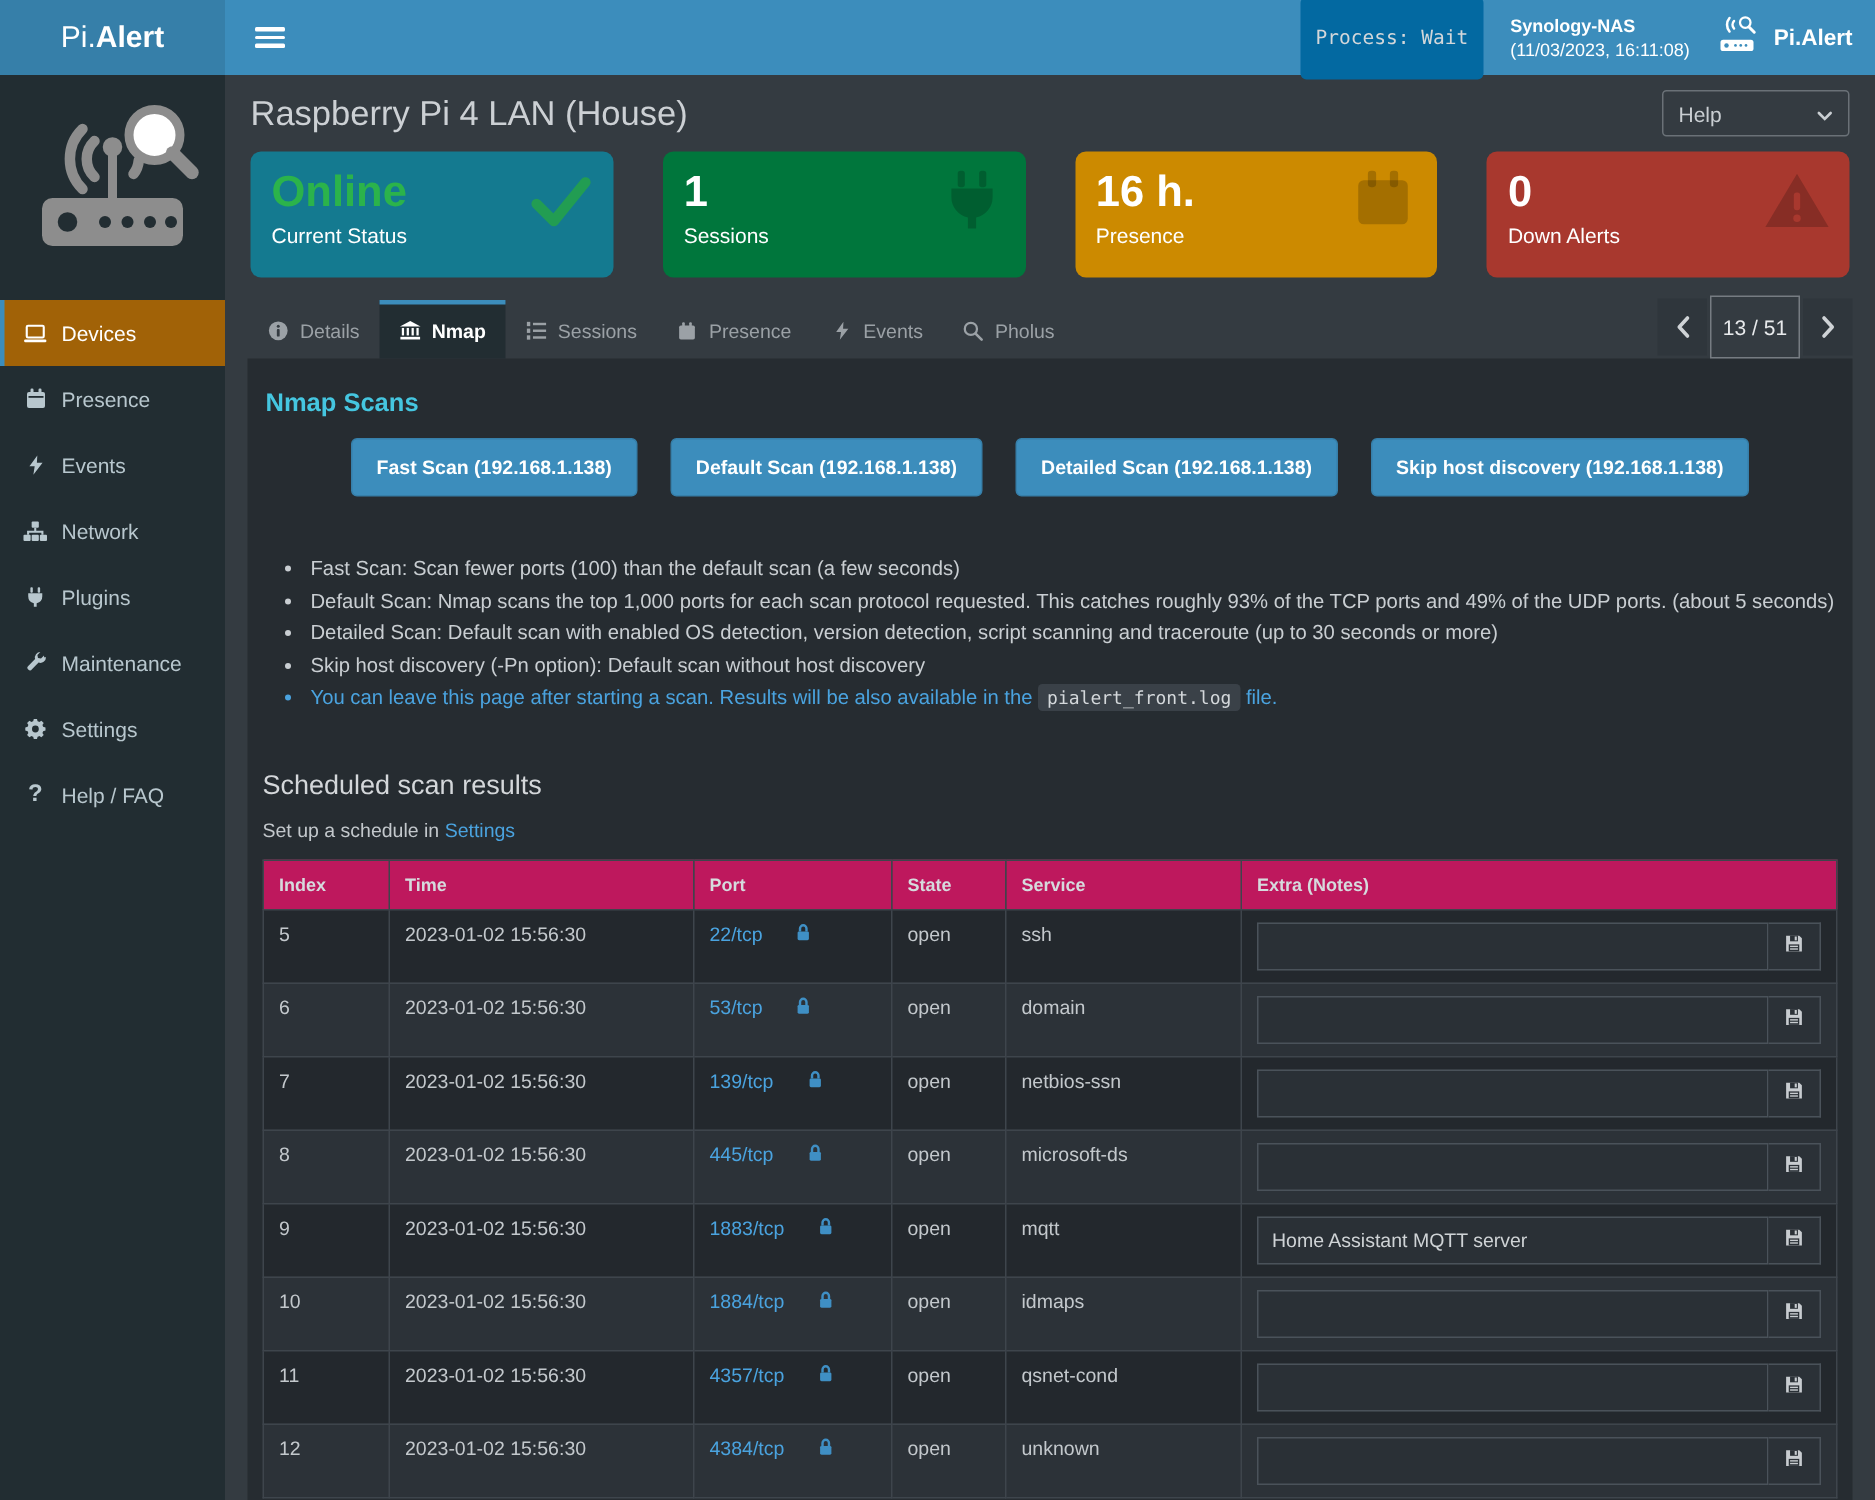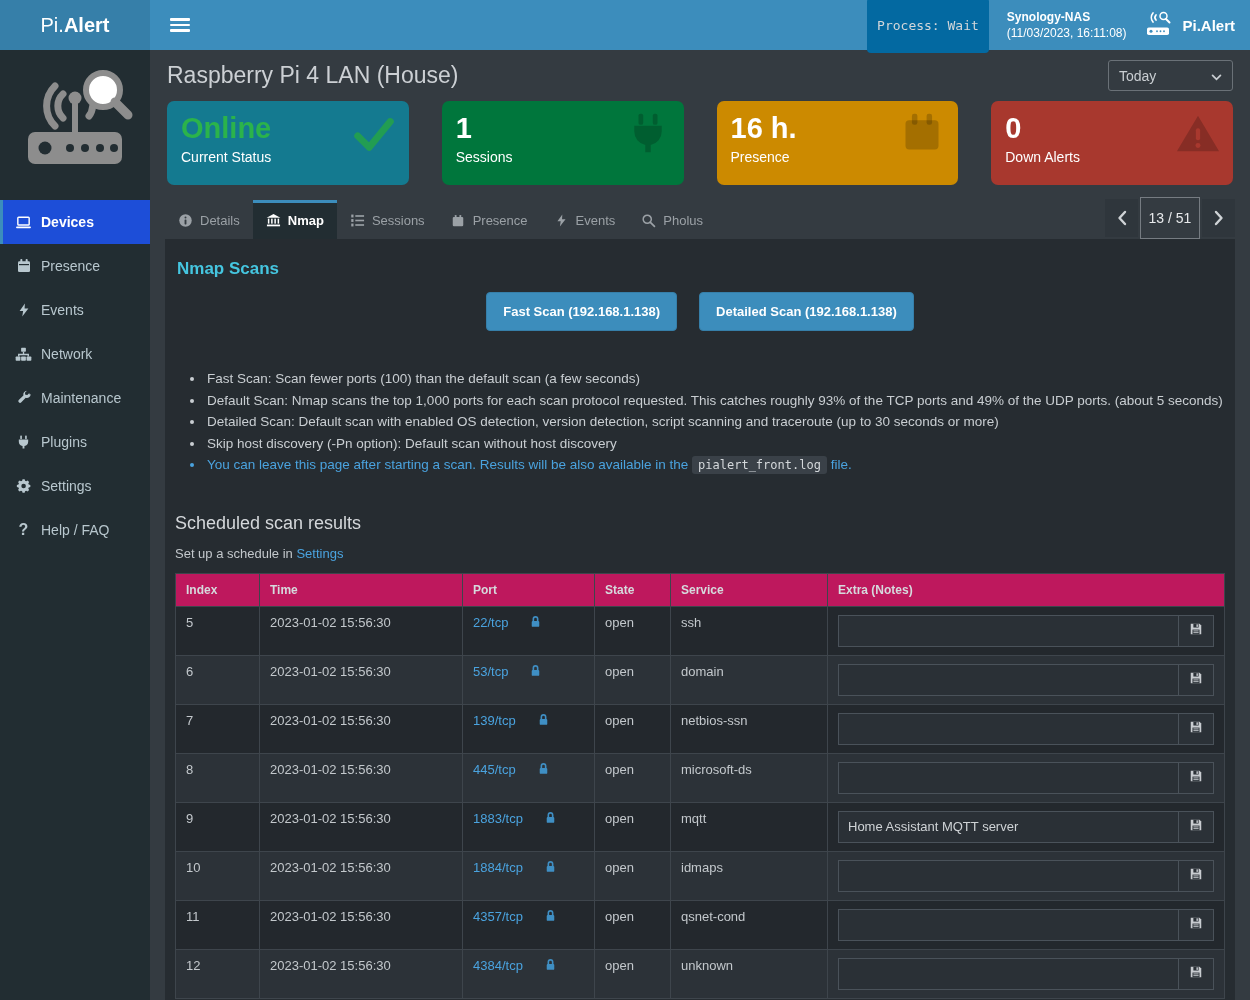--- a/index.html
+++ b/index.html
@@ -19,21 +19,21 @@
   .host-block .host-name { font-weight:700; }
   .app-chip { display:flex; align-items:center; gap:8px; color:#fff; font-size:15px; font-weight:700; }
 
   
   .layout { display:flex; height:950px; }
   .sidebar { width:150px; background:#222d32; flex-shrink:0; }
   .logo-wrap { display:flex; justify-content:center; padding:14px 0 18px; }
   .side-menu { list-style:none; }
   .side-item { display:flex; align-items:center; gap:9px; height:44px; padding:0 12px; color:#b8c7ce; font-size:14px; cursor:pointer; border-left:3px solid transparent; }
   .side-item .si { width:17px; height:17px; flex-shrink:0; display:flex; align-items:center; justify-content:center; }
-  .side-item.active { background:#1d4ed8; color:#fff; border-left-color:#3c8dbc;font-weight:bold; }
+  .side-item.active { background:#a16207; color:#fff; border-left-color:#3c8dbc; }
   .help-q { font-size:16px; font-weight:700; color:inherit; }
 
   .main { flex:1; padding:0 15px; }
 
   
   .page-head { display:flex; align-items:center; padding:10px 2px 8px; }
   .page-title { font-size:23px; font-weight:400; color:#ccd0d4; }
   .period-select { margin-left:auto; width:125px; height:31px; border:1px solid #6a7177; border-radius:3px; display:flex; align-items:center; padding:0 10px; color:#c9ced2; font-size:14px; cursor:pointer; background:transparent; }
   .period-select .chev { margin-left:auto; }
 
@@ -189,35 +189,35 @@
               <rect x="0.5" y="14" width="7" height="6" rx="1"></rect>
               <rect x="8.5" y="14" width="7" height="6" rx="1"></rect>
               <rect x="16.5" y="14" width="7" height="6" rx="1"></rect>
               <path d="M11 7h2v3h7v4h-2v-2H6v2H4v-4h7z"></path>
             </svg>
         </span>
         <span>Network</span>
       </li>
       <li class="side-item">
         <span class="si">
-          <svg width="16" height="16" viewBox="0 0 24 24" fill="currentColor">
-              <path d="M22 6.3a5.6 5.6 0 0 1-7.4 5.3L8 18.2a2.5 2.5 0 1 1-3.5-3.5l6.6-6.6A5.6 5.6 0 0 1 16.4 1l-3 3 0.6 3 3 0.6 3-3c0.3 0.5 0 1.1 0 1.7z"></path>
-            </svg>
-        </span>
-        <span>Maintenance</span>
-      </li>
-      <li class="side-item">
-        <span class="si">
           <svg width="15" height="16" viewBox="0 0 24 24" fill="currentColor">
               <rect x="6.8" y="1.5" width="2.6" height="6" rx="1"></rect>
               <rect x="14.6" y="1.5" width="2.6" height="6" rx="1"></rect>
               <path d="M4.5 8h15v3.2a7.5 7.5 0 0 1-6 7.35V22.5h-3v-3.95a7.5 7.5 0 0 1-6-7.35z"></path>
             </svg>
         </span>
         <span>Plugins</span>
+      </li>
+      <li class="side-item">
+        <span class="si">
+          <svg width="16" height="16" viewBox="0 0 24 24" fill="currentColor">
+              <path d="M22 6.3a5.6 5.6 0 0 1-7.4 5.3L8 18.2a2.5 2.5 0 1 1-3.5-3.5l6.6-6.6A5.6 5.6 0 0 1 16.4 1l-3 3 0.6 3 3 0.6 3-3c0.3 0.5 0 1.1 0 1.7z"></path>
+            </svg>
+        </span>
+        <span>Maintenance</span>
       </li>
       <li class="side-item">
         <span class="si">
           <svg width="16" height="16" viewBox="0 0 24 24">
               <path fill="currentColor" d="M21.5 13.6v-3.2l-2.4-.6a7 7 0 0 0-.7-1.7l1.3-2.1-2.3-2.3-2.1 1.3a7 7 0 0 0-1.7-.7L13 1.9h-3.2l-.6 2.4a7 7 0 0 0-1.7.7L5.4 3.7 3.1 6l1.3 2.1a7 7 0 0 0-.7 1.7l-2.4.6v3.2l2.4.6c.2.6.4 1.2.7 1.7L3.1 18l2.3 2.3 2.1-1.3c.5.3 1.1.5 1.7.7l.6 2.4H13l.6-2.4a7 7 0 0 0 1.7-.7l2.1 1.3 2.3-2.3-1.3-2.1c.3-.5.5-1.1.7-1.7z"></path>
               <circle cx="11.4" cy="12" r="3.4" fill="#222d32"></circle>
             </svg>
         </span>
         <span>Settings</span>
       </li>
@@ -225,21 +225,21 @@
         <span class="si help-q">?</span>
         <span>Help / FAQ</span>
       </li>
     </ul>
   </div>
 
   <div class="main">
     <div class="page-head">
       <div class="page-title">Raspberry Pi 4 LAN (House)</div>
       <div class="period-select">
-        <span>Today</span>
+        <span>Help</span>
         <span class="chev">
           <svg width="11" height="7" viewBox="0 0 12 8">
               <polyline points="1.5 1.5 6 6 10.5 1.5" fill="none" stroke="#c9ced2" stroke-width="2" stroke-linecap="round"></polyline>
             </svg>
         </span>
       </div>
     </div>
 
     <div class="cards">
       <div class="card card-status">
@@ -365,21 +365,23 @@
             </svg>
         </button>
       </div>
     </div>
 
     <div class="panel">
       <div class="nmap-heading">Nmap Scans</div>
 
       <div class="scan-btns">
         <button class="scan-btn">Fast Scan (192.168.1.138)</button>
+        <button class="scan-btn">Default Scan (192.168.1.138)</button>
         <button class="scan-btn">Detailed Scan (192.168.1.138)</button>
+        <button class="scan-btn">Skip host discovery (192.168.1.138)</button>
       </div>
 
       <ul class="bullets">
         <li>Fast Scan: Scan fewer ports (100) than the default scan (a few seconds)</li>
         <li>Default Scan: Nmap scans the top 1,000 ports for each scan protocol requested. This catches roughly 93% of the TCP ports and 49% of the UDP ports. (about 5 seconds)</li>
         <li>Detailed Scan: Default scan with enabled OS detection, version detection, script scanning and traceroute (up to 30 seconds or more)</li>
         <li>Skip host discovery (-Pn option): Default scan without host discovery</li>
         <li class="linkline"><span>You can leave this page after starting a scan. Results will be also available in the</span> <span class="codechip">pialert_front.log</span> <span>file.</span></li>
       </ul>
 

